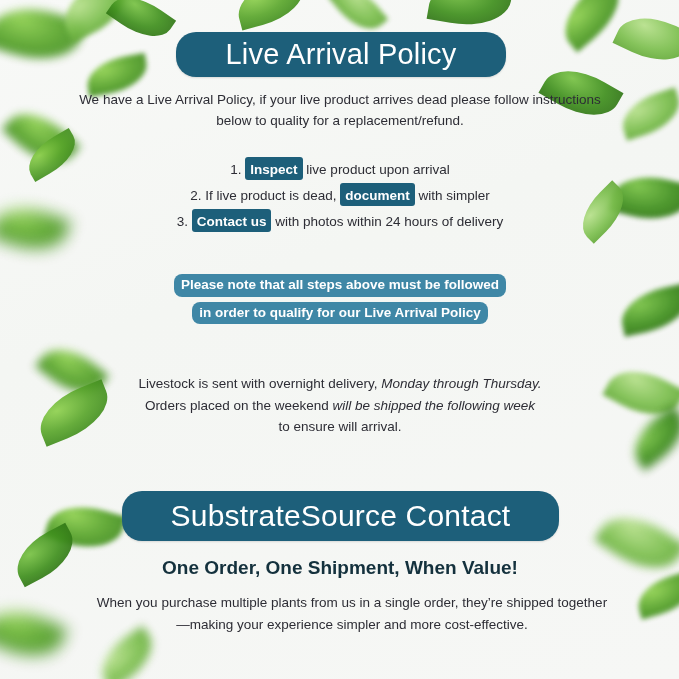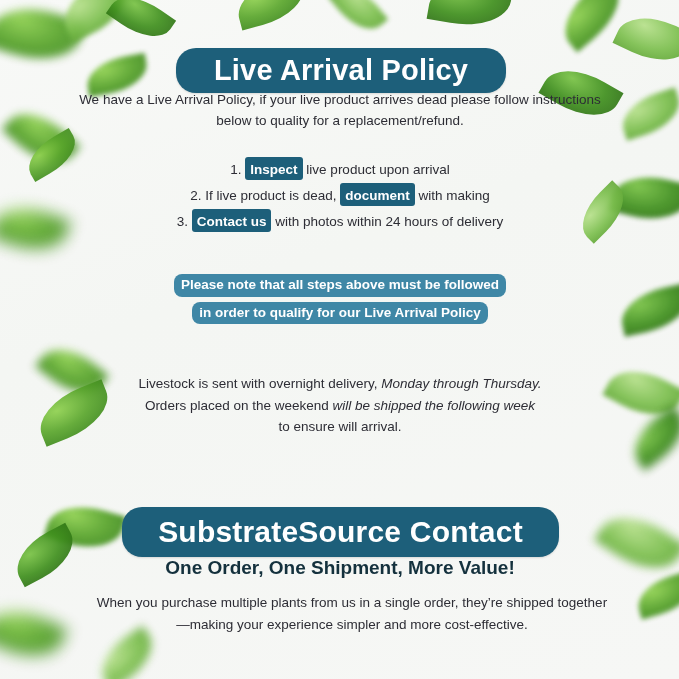--- a/index.html
+++ b/index.html
@@ -39,29 +39,28 @@
     position: relative;
     z-index: 5;
     width: 679px;
     height: 679px;
   }
 
   .banner {
     position: absolute;
     background: #1d5f7a;
     color: #ffffff;
-    font-weight: bold;
+    font-weight: normal;
     letter-spacing: .2px;
     border-radius: 20px;
     text-align: center;
     display: flex;
     align-items: center;
     justify-content: center;
     box-shadow: 0 1px 2px rgba(0,0,0,.12);
-    margin-top: 16px;
   }
 
   #banner-live {
     left: 176px;
     top: 32px;
     width: 330px;
     height: 45px;
     font-size: 29px;
   }
 
@@ -203,39 +202,39 @@
       <b>We have a Live Arrival Policy</b><span>, if your live product arrives dead please follow instructions below to quality for a replacement/refund.</span>
     </div>
 
     <div class="steps">
       <div class="step">
         <span>1.</span>
         <span></span><span class="hl">Inspect</span><span> live product upon arrival</span>
       </div>
       <div class="step">
         <span>2.</span>
-        <span>If live product is dead, </span><span class="hl">document</span><span> with making</span>
+        <span>If live product is dead, </span><span class="hl">document</span><span> with simpler</span>
       </div>
       <div class="step">
         <span>3.</span>
         <span></span><span class="hl">Contact us</span><span> with photos within 24 hours of delivery</span>
       </div>
     </div>
 
     <div class="note">
       <span class="line">Please note that all steps above must be followed</span><br>
       <span class="line">in order to qualify for our Live Arrival Policy</span>
     </div>
 
     <div class="para" id="shipping">
       <span>Livestock is sent with overnight delivery, </span><i>Monday through Thursday.</i><br>
       <span>Orders placed on the weekend </span><i>will be shipped the following week</i><br>
       <span>to ensure will arrival.</span>
     </div>
 
     <div class="banner" id="banner-substrate">SubstrateSource Contact</div>
 
-    <div id="subhead">One Order, One Shipment, More Value!</div>
+    <div id="subhead">One Order, One Shipment, When Value!</div>
 
     <div class="para" id="closing">When you purchase multiple plants from us in a single order, they’re shipped together—making your experience simpler and more cost-effective.</div>
 
   </div>
 </div>
 
 </body></html>

